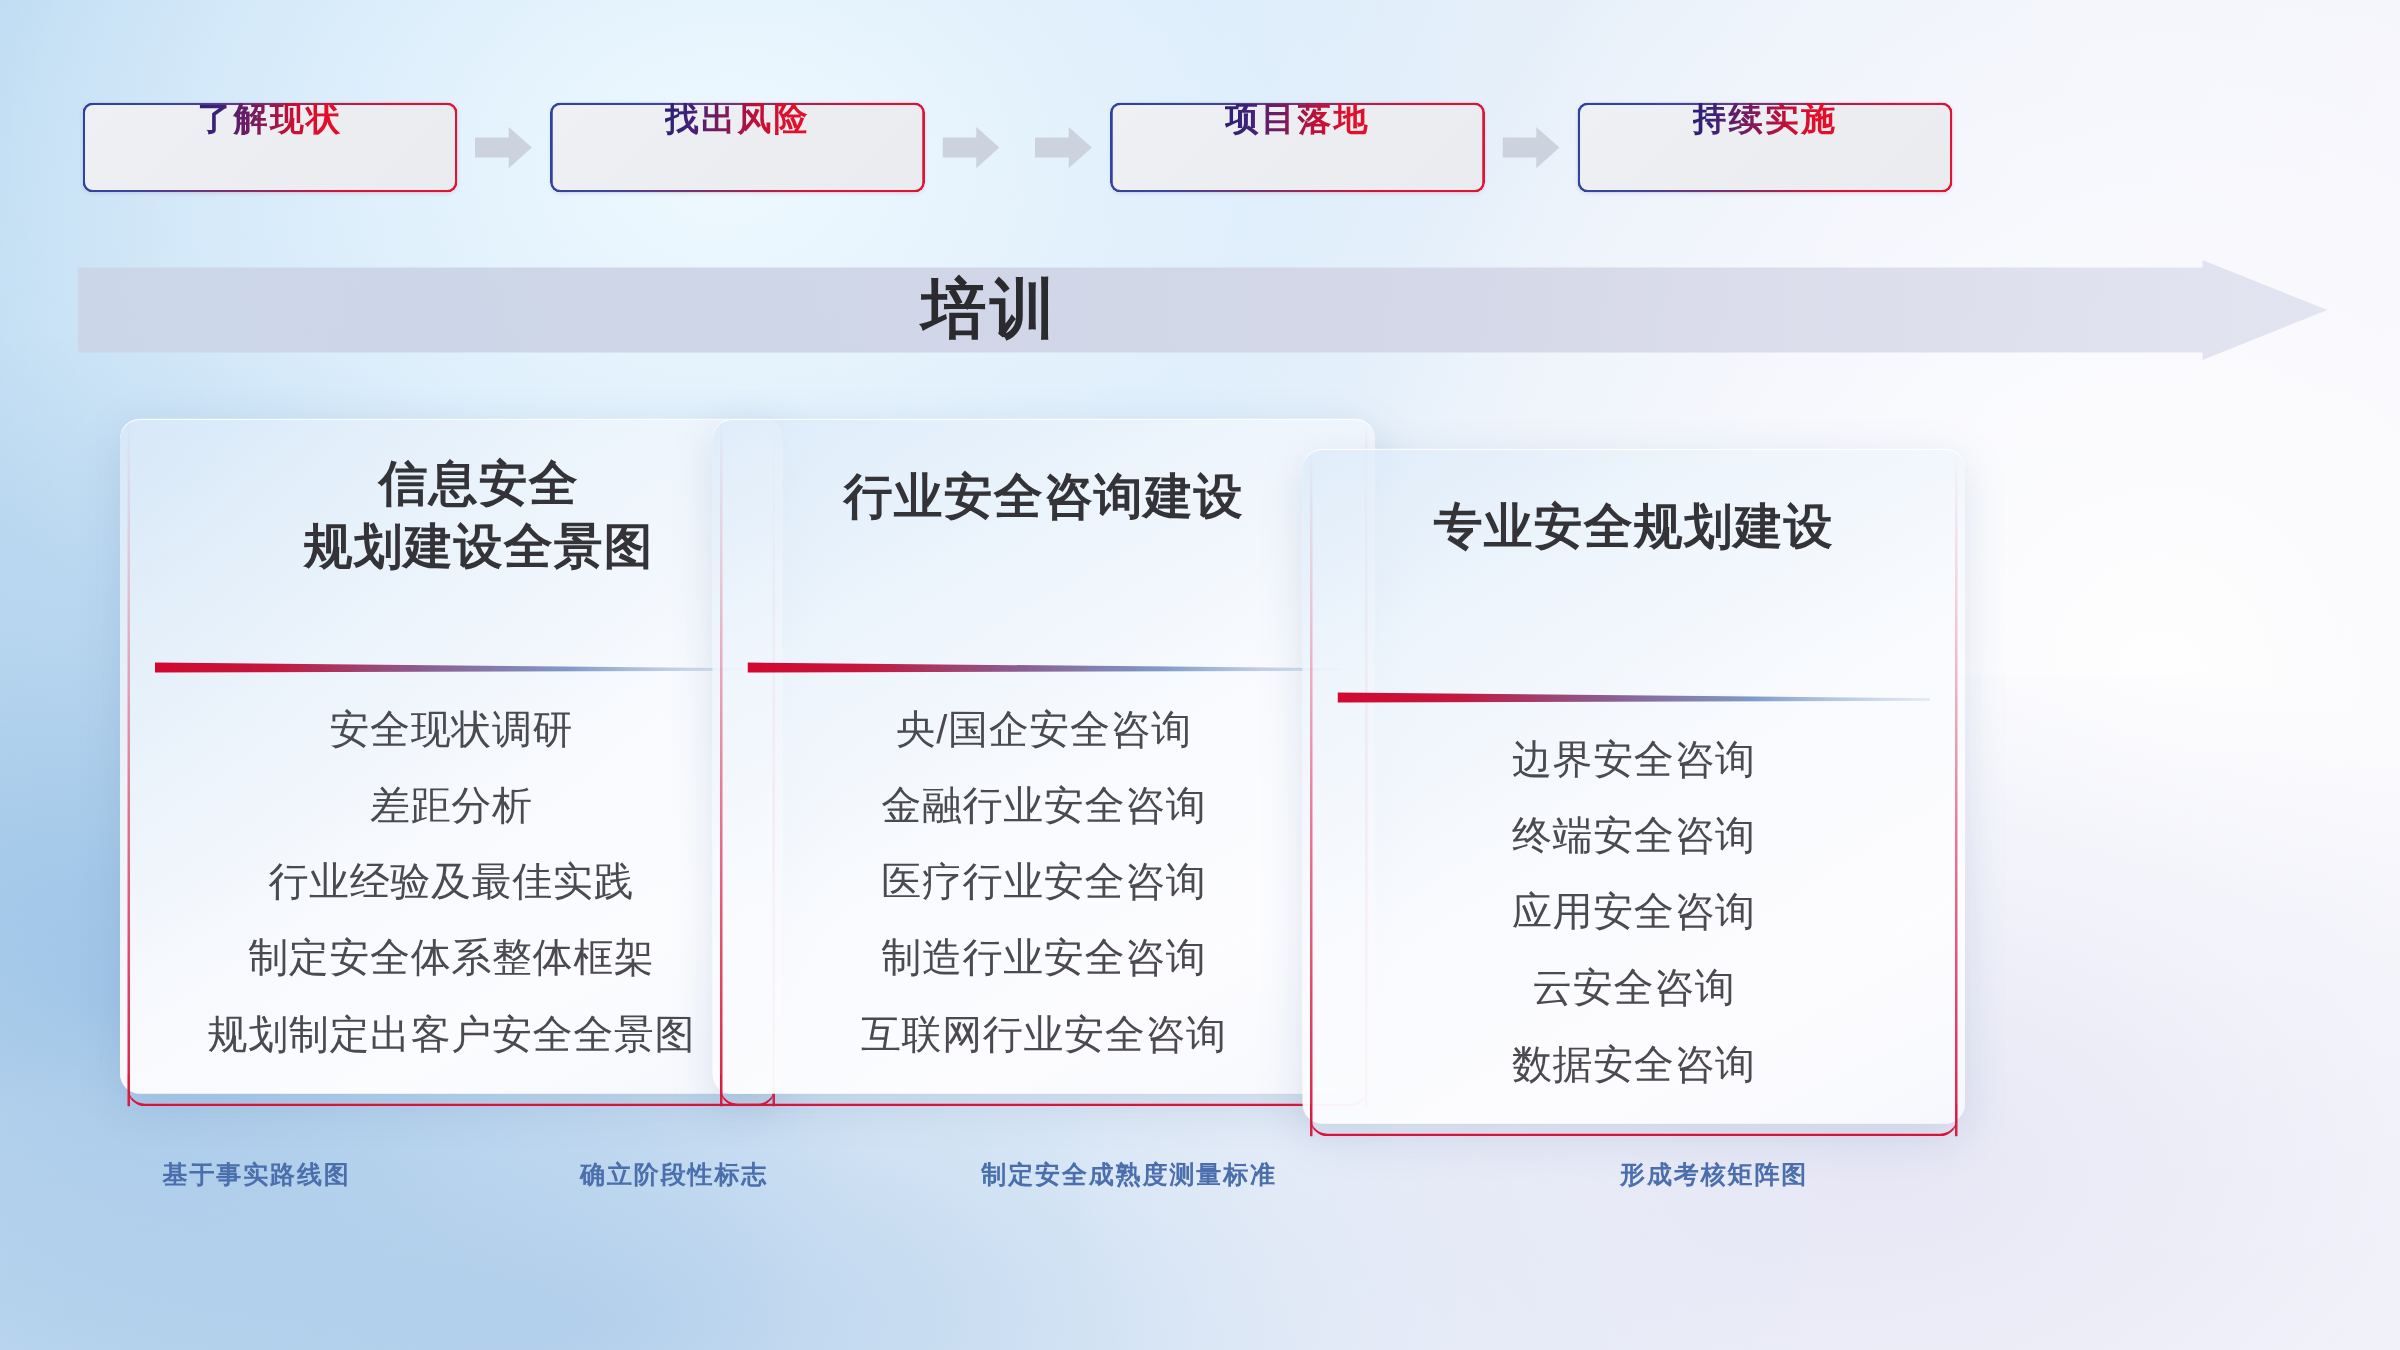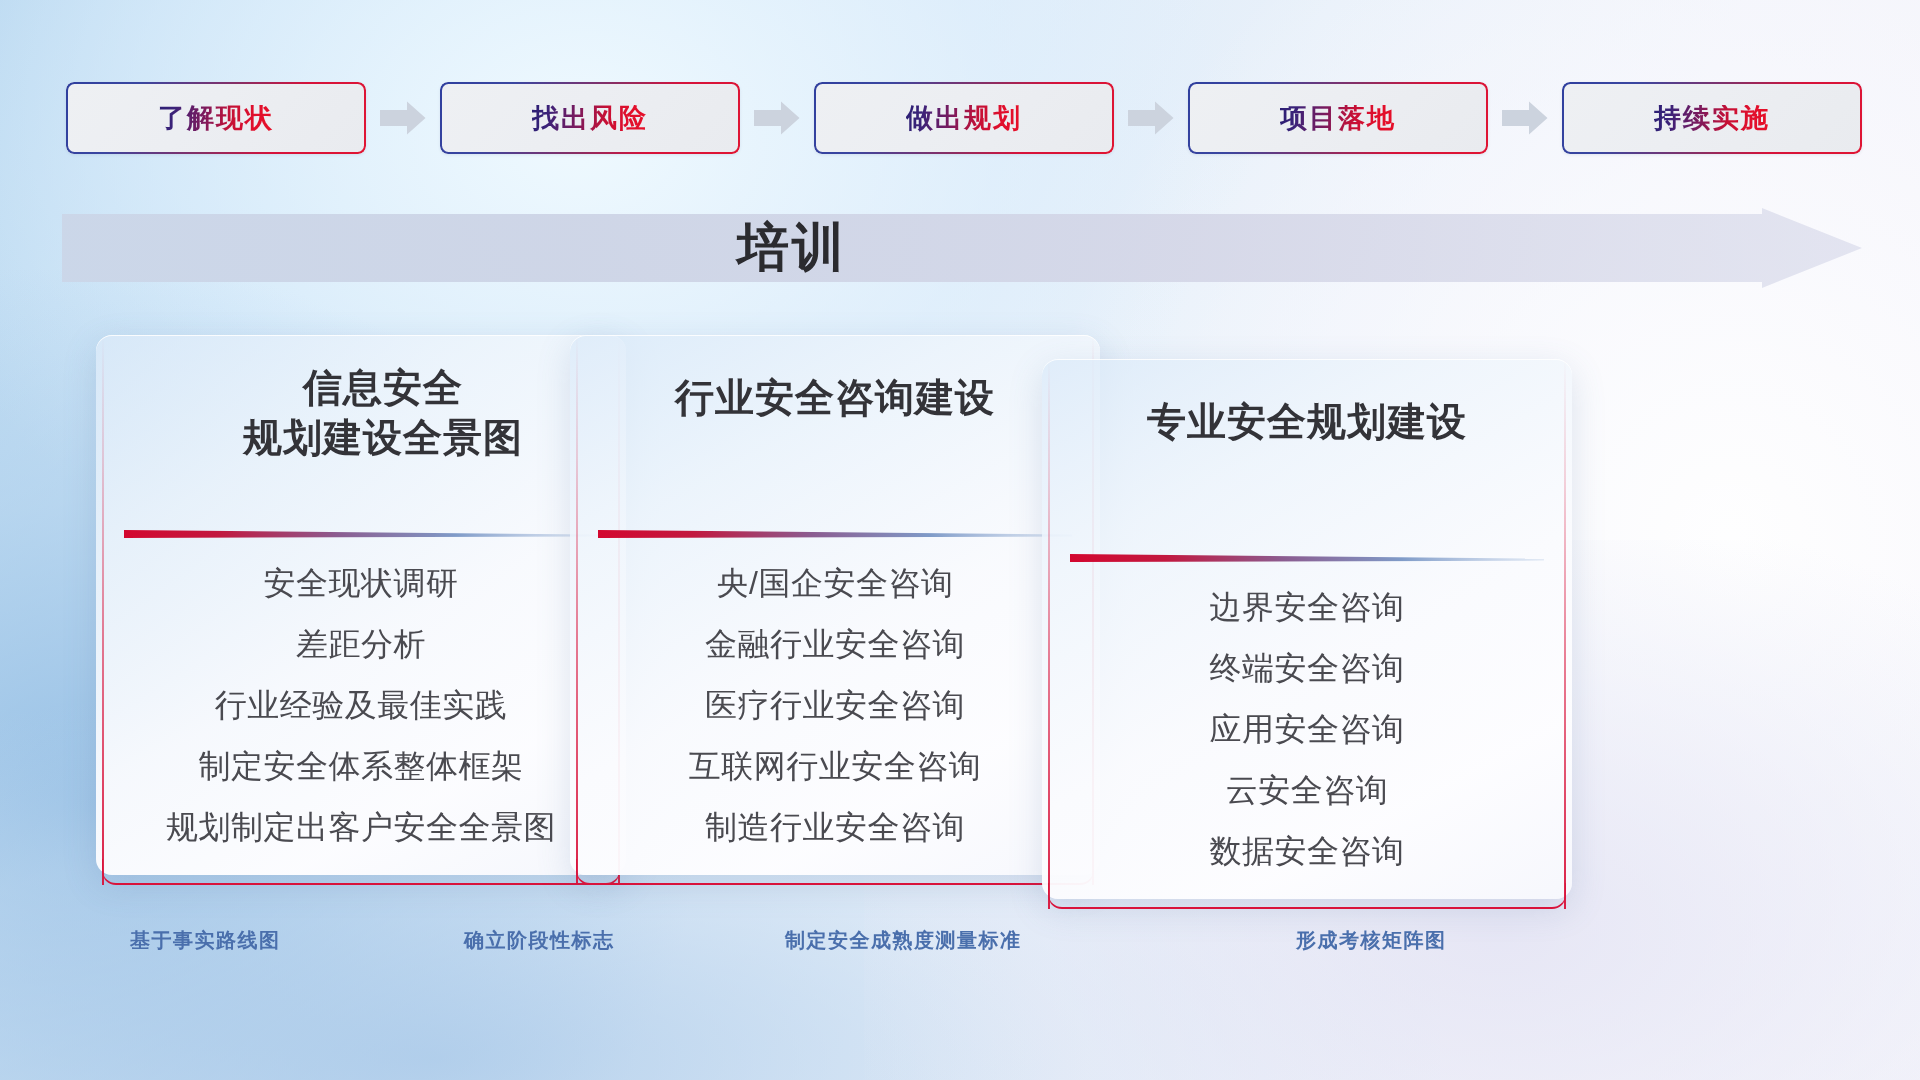--- a/index.html
+++ b/index.html
@@ -38,21 +38,21 @@
 
   
   #steps{
     position:absolute;left:66px;top:78px;width:1790px;height:80px;
     display:flex;align-items:center;
   }
   .step-box{
     flex:0 0 auto;width:300px;height:72px;border-radius:8px;
     position:relative;
     background:linear-gradient(135deg,#eef0f3 0%,#eceef2 45%,#e9ebef 100%);
-    display:flex;align-items:center;justify-content:center;
+    display:flex;justify-content:center;
     box-shadow:0 1px 3px rgba(80,110,150,.12);
   }
   .step-box::before{
     content:"";position:absolute;inset:0;border-radius:8px;padding:1.6px;
     background:linear-gradient(118deg,#2f3f9e 0%,#3a46a0 22%,#8a2d62 52%,#d6123a 72%,#e01533 100%);
     -webkit-mask:linear-gradient(#000 0 0) content-box,linear-gradient(#000 0 0);
     -webkit-mask-composite:xor;mask-composite:exclude;
     pointer-events:none;
   }
   .step-label{
@@ -161,23 +161,20 @@
 
     <div class="step-box">
       <span class="step-label">找出风险</span>
     </div>
     <div class="chev">
       <svg viewBox="0 0 46 34" xmlns="http://www.w3.org/2000/svg">
         <path d="M0 9 h27 V0.5 L45.5 17 L27 33.5 V25 H0 Z" fill="#ccd3de"></path>
       </svg>
     </div>
 
-    <div class="step-box">
-      <span class="step-label">做出规划</span>
-    </div>
     <div class="chev">
       <svg viewBox="0 0 46 34" xmlns="http://www.w3.org/2000/svg">
         <path d="M0 9 h27 V0.5 L45.5 17 L27 33.5 V25 H0 Z" fill="#ccd3de"></path>
       </svg>
     </div>
 
     <div class="step-box">
       <span class="step-label">项目落地</span>
     </div>
     <div class="chev">
@@ -255,22 +252,22 @@
               <stop offset="1" stop-color="#cfdcee" stop-opacity="0.55"></stop>
             </linearGradient>
           </defs>
           <path d="M0 3 L400 7.6 L400 9.6 L0 11 Z" fill="url(#dvg2)"></path>
         </svg>
       </div>
       <div class="card-list">
         <div class="li">央/国企安全咨询</div>
         <div class="li">金融行业安全咨询</div>
         <div class="li">医疗行业安全咨询</div>
+        <div class="li">制造行业安全咨询</div>
         <div class="li">互联网行业安全咨询</div>
-        <div class="li">制造行业安全咨询</div>
       </div>
     </div>
 
     <div class="card" id="card3">
       <div class="card-edge"></div>
       <div class="card-edge r"></div>
       <div class="card-title">
         <div>专业安全规划建设</div>
       </div>
       <div class="divider">

